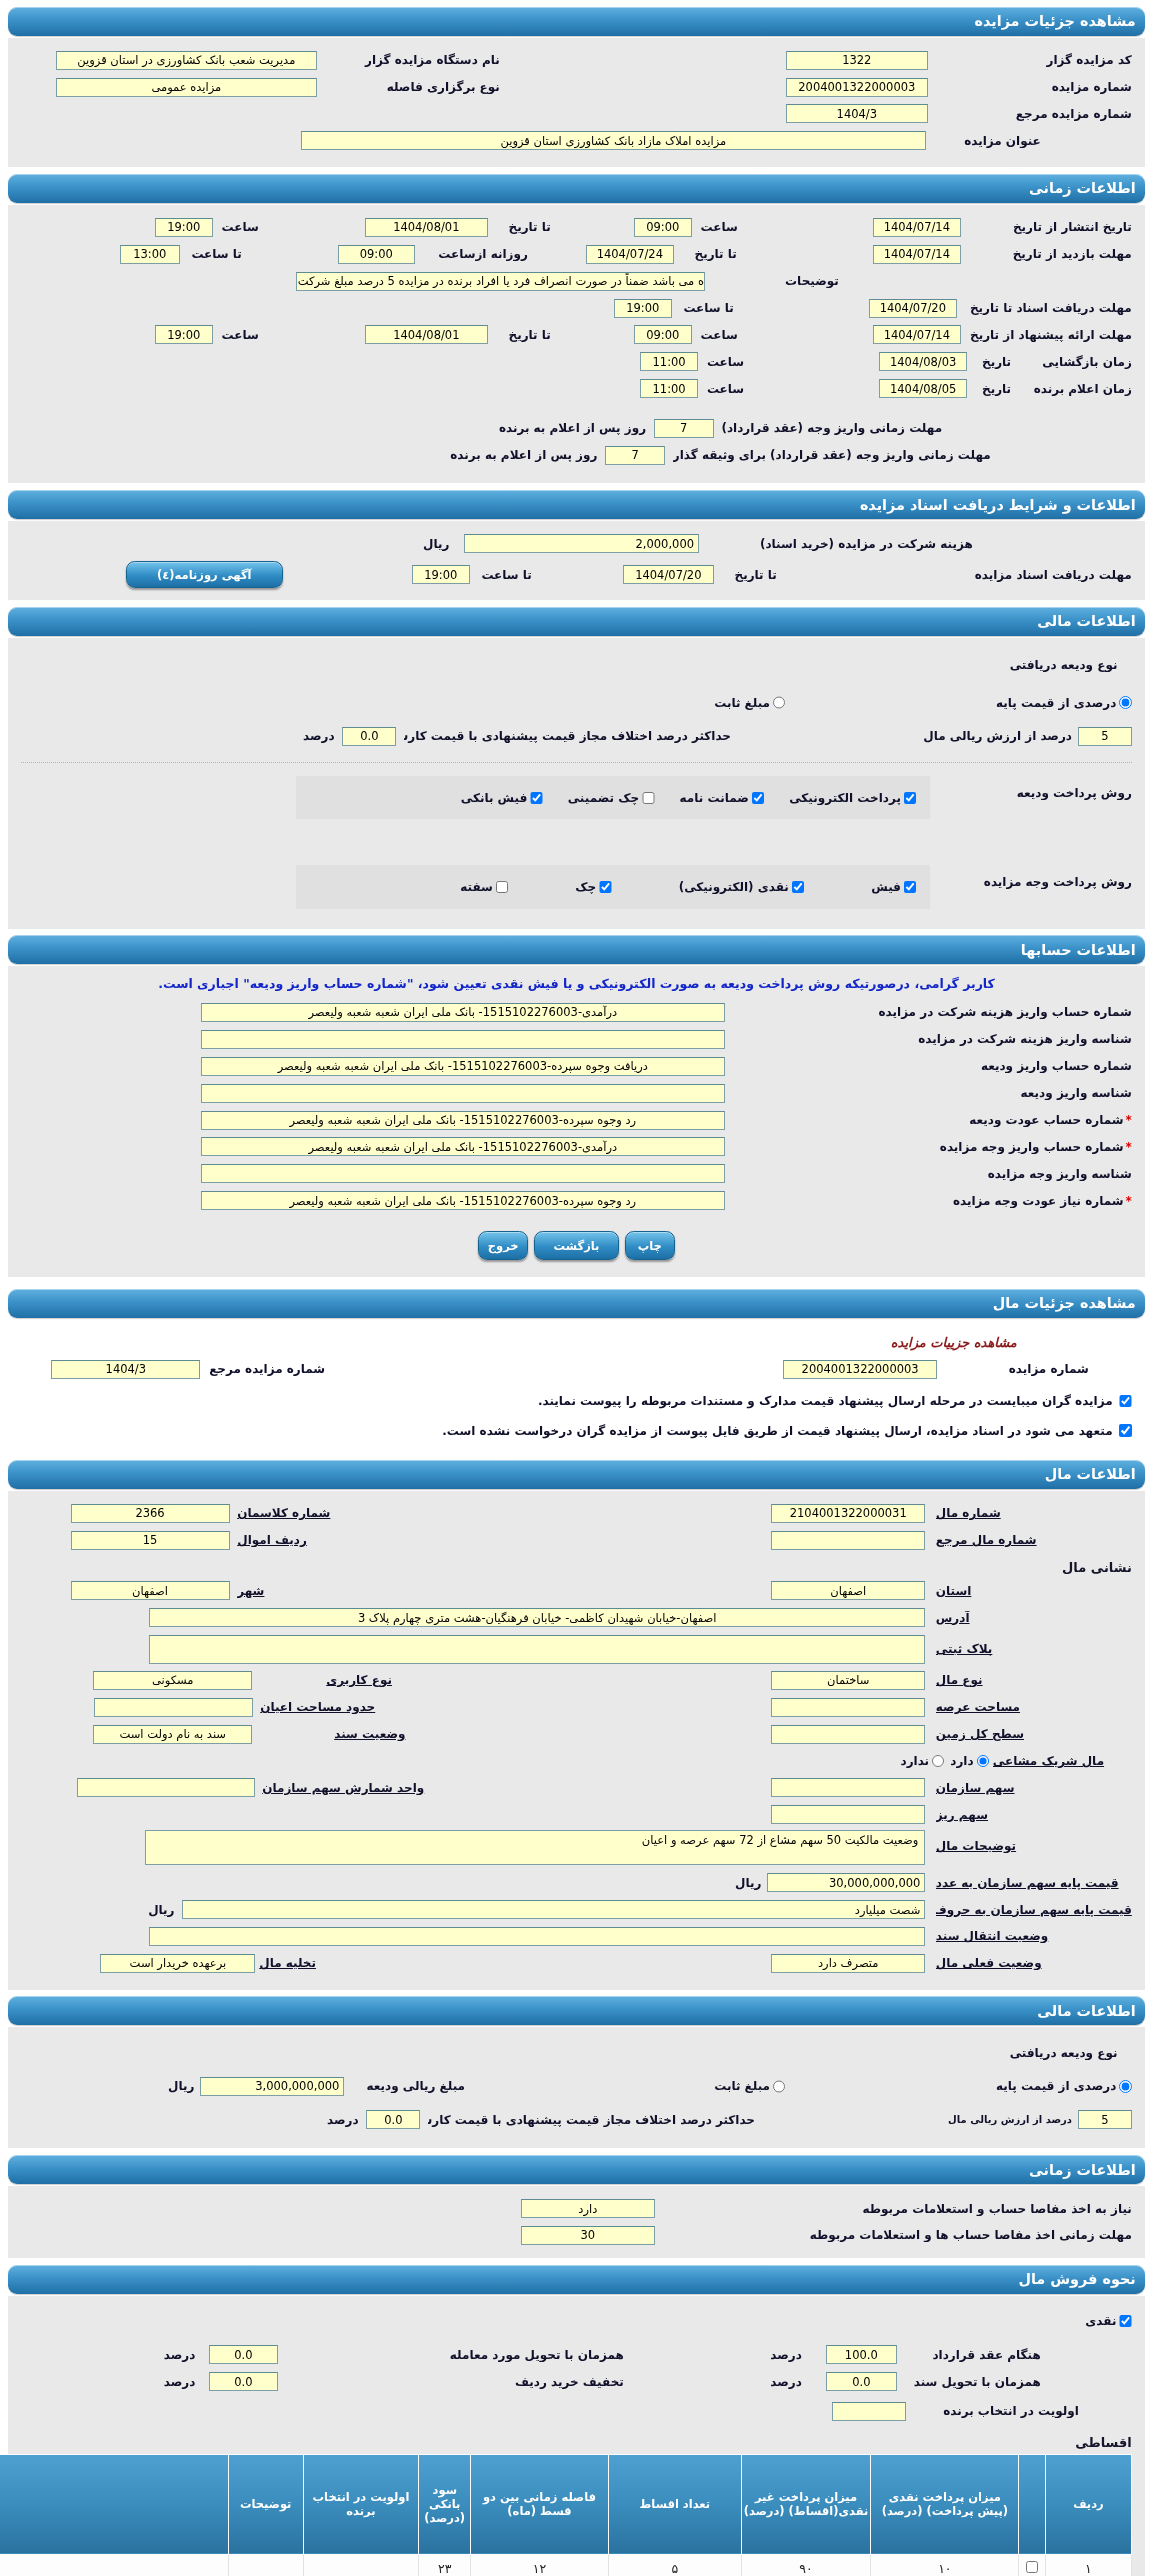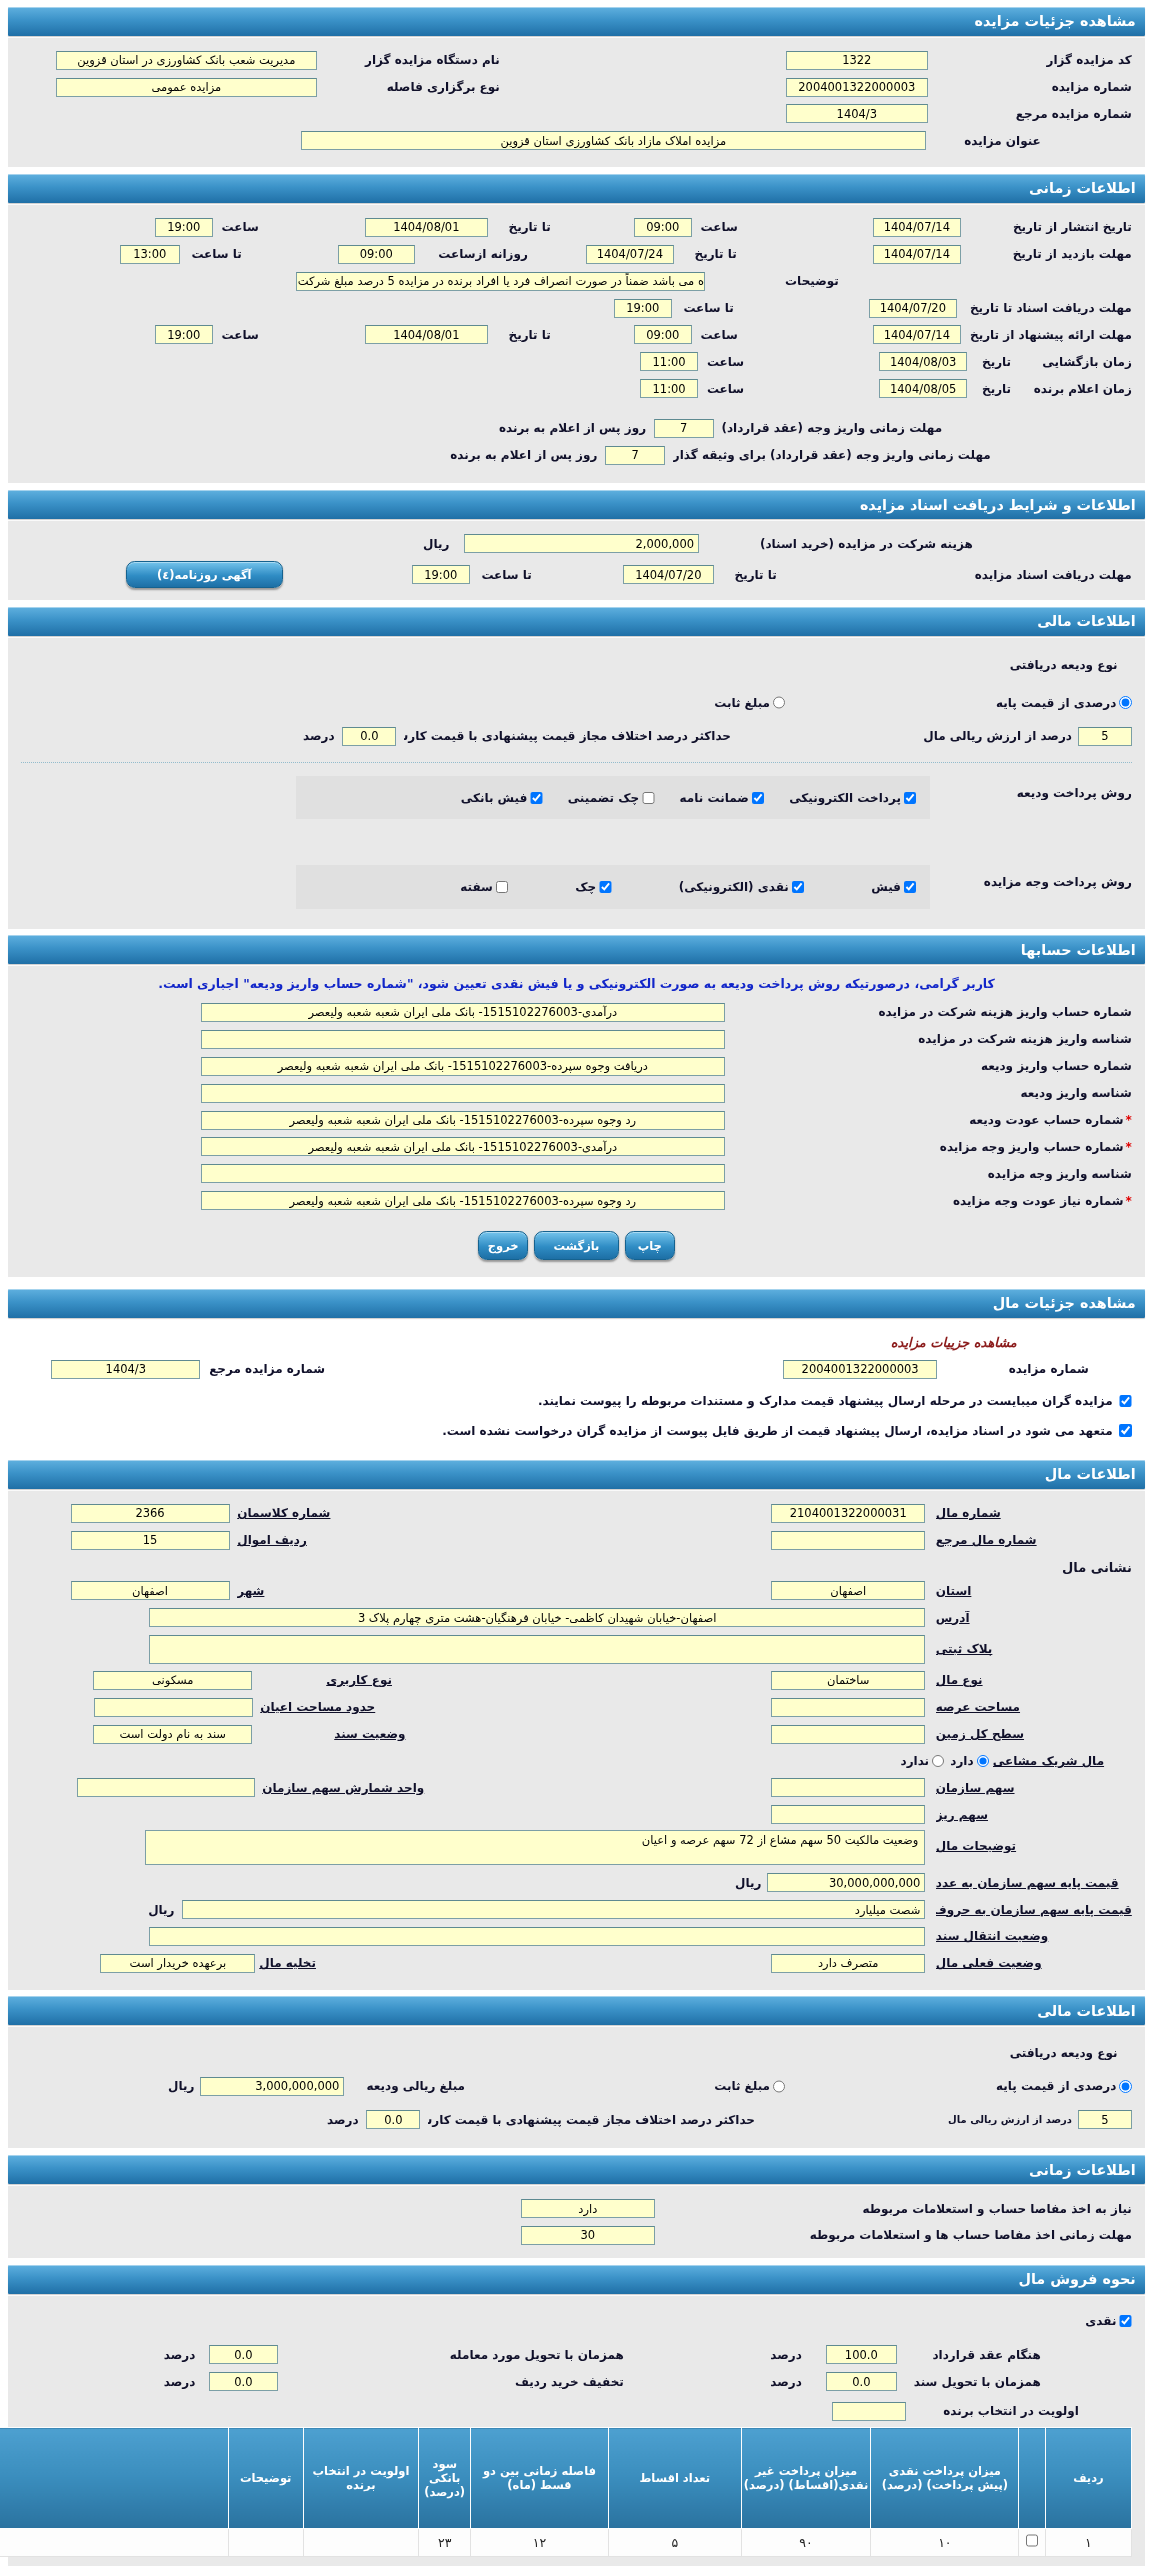--- a/index.html
+++ b/index.html
@@ -2,21 +2,21 @@
 <html lang="fa" dir="rtl"><head>
 <meta charset="utf-8">
 <style>
   html,body{margin:0;padding:0;}
   body{
     width:1153px;min-height:2576px;background:#ffffff;
     font-family:"DejaVu Sans","Liberation Sans",sans-serif;
     direction:rtl;color:#14142b;position:relative;
   }
   .bar{
-    height:29px;margin:6.7px 7.7px 1.9px;border-radius:1px;
+    height:29px;margin:6.7px 7.7px 1.9px;border-radius:9px;
     background:linear-gradient(180deg,#5fb0df 0%,#3b92c8 45%,#1f6fa6 100%);
     box-shadow:inset 0 1px 0 rgba(255,255,255,.45), 0 1px 1px rgba(0,0,0,.2);
     display:flex;align-items:center;padding:0 9.6px;
     color:#fff;font-weight:bold;font-size:14.4px;
   }
   .panel{background:#e9e9e9;margin:0 7.7px;padding:7.7px 13.5px;font-size:12px;}
   .row{display:flex;align-items:center;margin:2.9px 0;min-height:24px;}
   .lb{font-weight:bold;color:#10102a;font-size:12px;white-space:nowrap;overflow:hidden;text-align:right;flex:0 0 auto;}
   .lbl-left{text-align:left;text-decoration:underline;}
   .lbs{font-weight:bold;color:#10102a;font-size:10px;white-space:nowrap;flex:0 0 auto;}
@@ -462,20 +462,21 @@
     <span class="fld" style="width:71px">0.0</span>
     <span class="lb" style="width:48px;margin-right:24px">درصد</span>
     <span class="lb" style="width:240px;margin-right:130px">تخفیف خرید ردیف</span>
     <span class="fld" style="width:69px;margin-right:106px">0.0</span>
     <span class="lb" style="width:48px;margin-right:13.5px">درصد</span>
   </div>
   <div class="row" style="margin-top:5.8px;">
     <span class="lb" style="width:168px;margin-right:53px">اولویت در انتخاب برنده</span>
     <span class="fld" style="width:74px;margin-right:4.8px"></span>
   </div>
+  <div class="subh" style="margin-top:11.5px;">اقساطی</div>
   <table class="inst">
     <thead>
       <tr>
         <th style="width:81px">ردیف</th>
         <th style="width:22px"></th>
         <th style="width:143px">میزان پرداخت نقدی (پیش پرداخت) (درصد)</th>
         <th style="width:125px">میزان پرداخت غیر نقدی(اقساط) (درصد)</th>
         <th style="width:128px">تعداد اقساط</th>
         <th style="width:133px">فاصله زمانی بین دو قسط (ماه)</th>
         <th style="width:47px">سود بانکی (درصد)</th>

